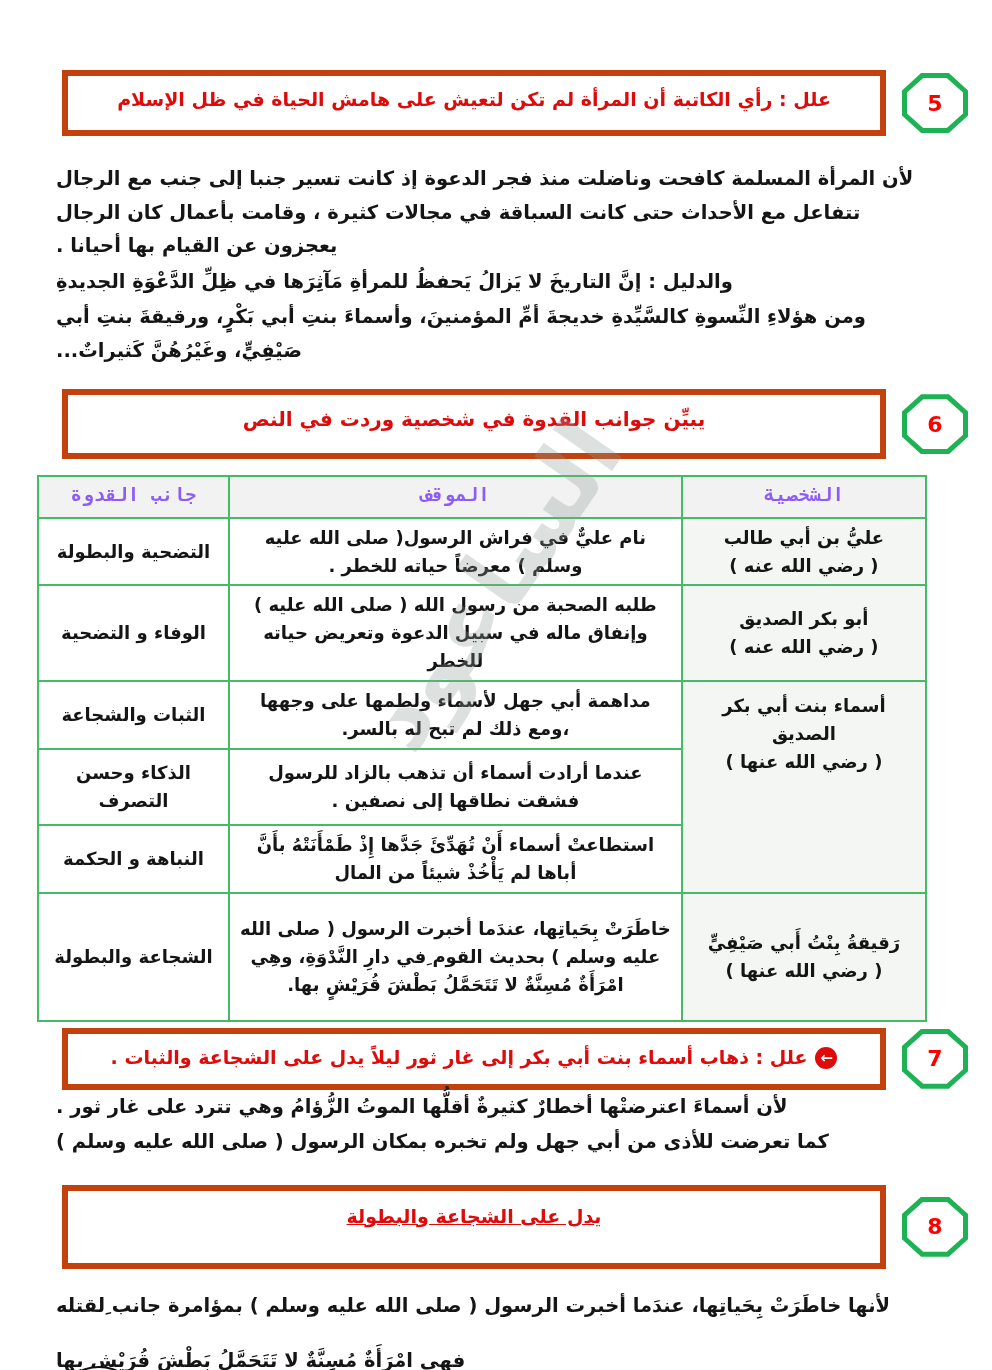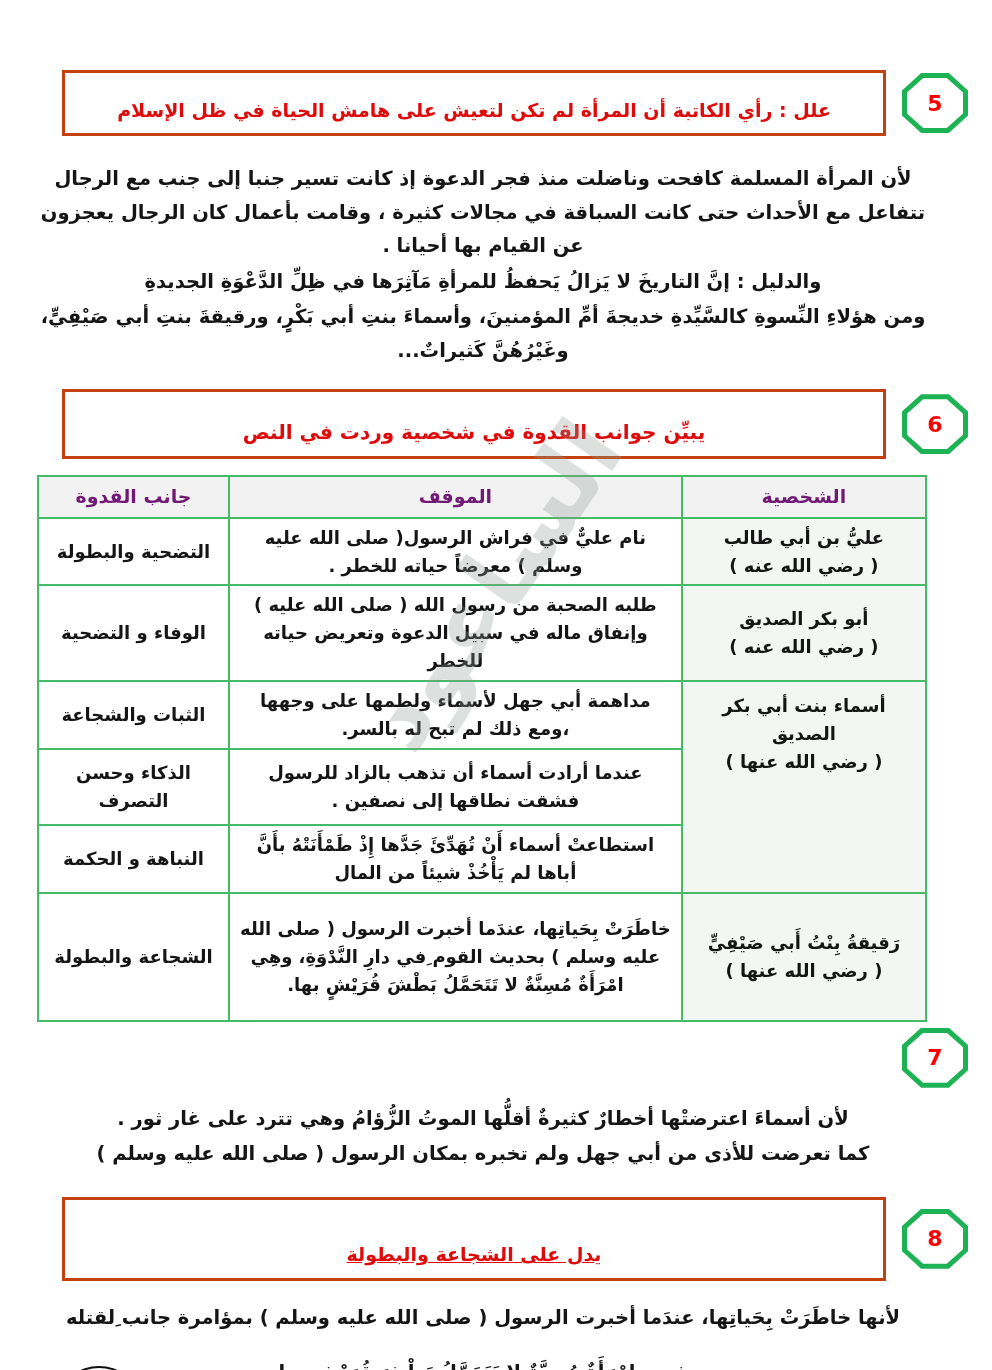--- a/index.html
+++ b/index.html
@@ -16,23 +16,23 @@
   
   .qrow{
     display:flex;flex-direction:row;align-items:center;
     padding-right:24px;padding-left:62px;
     gap:16px;
   }
   .qrow .octagon{order:0;}
   .qrow .qbox{order:1;flex:1;}
 
   .qbox{
-    border:3px solid #c2410c;
+    border:6px solid #c2410c;
     background:#fff;
-    display:flex;flex-direction:column;align-items:center;justify-content:flex-end;
+    display:flex;flex-direction:column;align-items:center;justify-content:flex-start;
     text-align:center;
     padding:8px 14px;
     box-sizing:border-box;
   }
   .qtext{
     color:#df0a0a;
     font-weight:700;
     font-size:19px;
     line-height:1.6;
   }
@@ -48,25 +48,25 @@
     clip-path:polygon(29% 0,71% 0,100% 29%,100% 71%,71% 100%,29% 100%,0 71%,0 29%);
     background:#fff;
   }
   .octagon .oct-num{
     position:relative;z-index:2;
     color:#ff0000;font-weight:700;font-size:22px;
   }
 
   
   .answer{
-    padding:0 62px 0 36px;
+    padding:0 62px 0 56px;
     font-size:19.5px;
     font-weight:700;
     line-height:1.72;
-    text-align:center;
+    text-align:left;
   }
   .answer p{margin:0 0 2px 0;}
   .answer.loose p{margin:0 0 22px 0;}
 
   
   .circle-arrow{
     display:inline-flex;align-items:center;justify-content:center;
     width:22px;height:22px;border-radius:50%;
     background:#df0a0a;color:#fff;
     font-size:15px;font-weight:700;line-height:1;
@@ -86,23 +86,24 @@
     text-align:center;
     vertical-align:middle;
     font-weight:700;
     font-size:18px;
     line-height:1.55;
     box-sizing:border-box;
     white-space:pre-line;
   }
   table.qtable th{
     background:#f2f2f2;
-    color:#701a75;
+    color:#8b5cf6;
     font-size:19px;
     height:38px;
+    font-family:Liberation Mono, monospace;
   }
   td.char-cell{
     background:#f4f6f4;
     font-size:18.5px;
   }
   td.char-cell.span-top{vertical-align:top;padding-top:10px;}
   col.c-char{width:27.5%;}
   col.c-sit{width:51%;}
   col.c-side{width:21.5%;}
   tr.r1{height:66px;}
@@ -138,21 +139,21 @@
     display:flex;align-items:center;justify-content:center;
     font-weight:700;font-size:20px;
     background:#fff;
   }
 
   
   .mt-q5{margin-top:70px;}
   .mt-a5{margin-top:26px;}
   .mt-q6{margin-top:22px;}
   .mt-q7{margin-top:6px;}
-  .mt-a7{margin-top:14px;}
+  .mt-a7{}
   .mt-q8{margin-top:26px;}
   .mt-a8{margin-top:20px;}
   .q8-line2{margin-top:2px;text-decoration:underline;}
 </style>
 </head>
 <body>
 
 <div class="page">
 
   <div class="qrow mt-q5">
@@ -229,20 +230,25 @@
       </tr>
     </tbody>
       </table>
   </div>
 
   <div class="qrow mt-q7">
     <div class="octagon">
       <div class="oct-inner"></div>
       <span class="oct-num">7</span>
     </div>
+    <div class="qbox" style="min-height:62px;">
+      <span class="qtext">
+        <span class="circle-arrow">←</span><span>علل :  ذهاب أسماء بنت أبي بكر  إلى غار ثور ليلاً  يدل على الشجاعة والثبات   .</span>
+      </span>
+    </div>
   </div>
 
   <div class="answer mt-a7">
     <p>لأن أسماءَ اعترضتْها أخطارٌ كثيرةٌ أقلُّها الموتُ الزُّؤامُ وهي تترد على غار ثور .</p>
     <p>كما تعرضت للأذى من أبي جهل  ولم تخبره بمكان الرسول ( صلى الله عليه وسلم )</p>
   </div>
 
   <div class="qrow mt-q8">
     <div class="octagon">
       <div class="oct-inner"></div>

